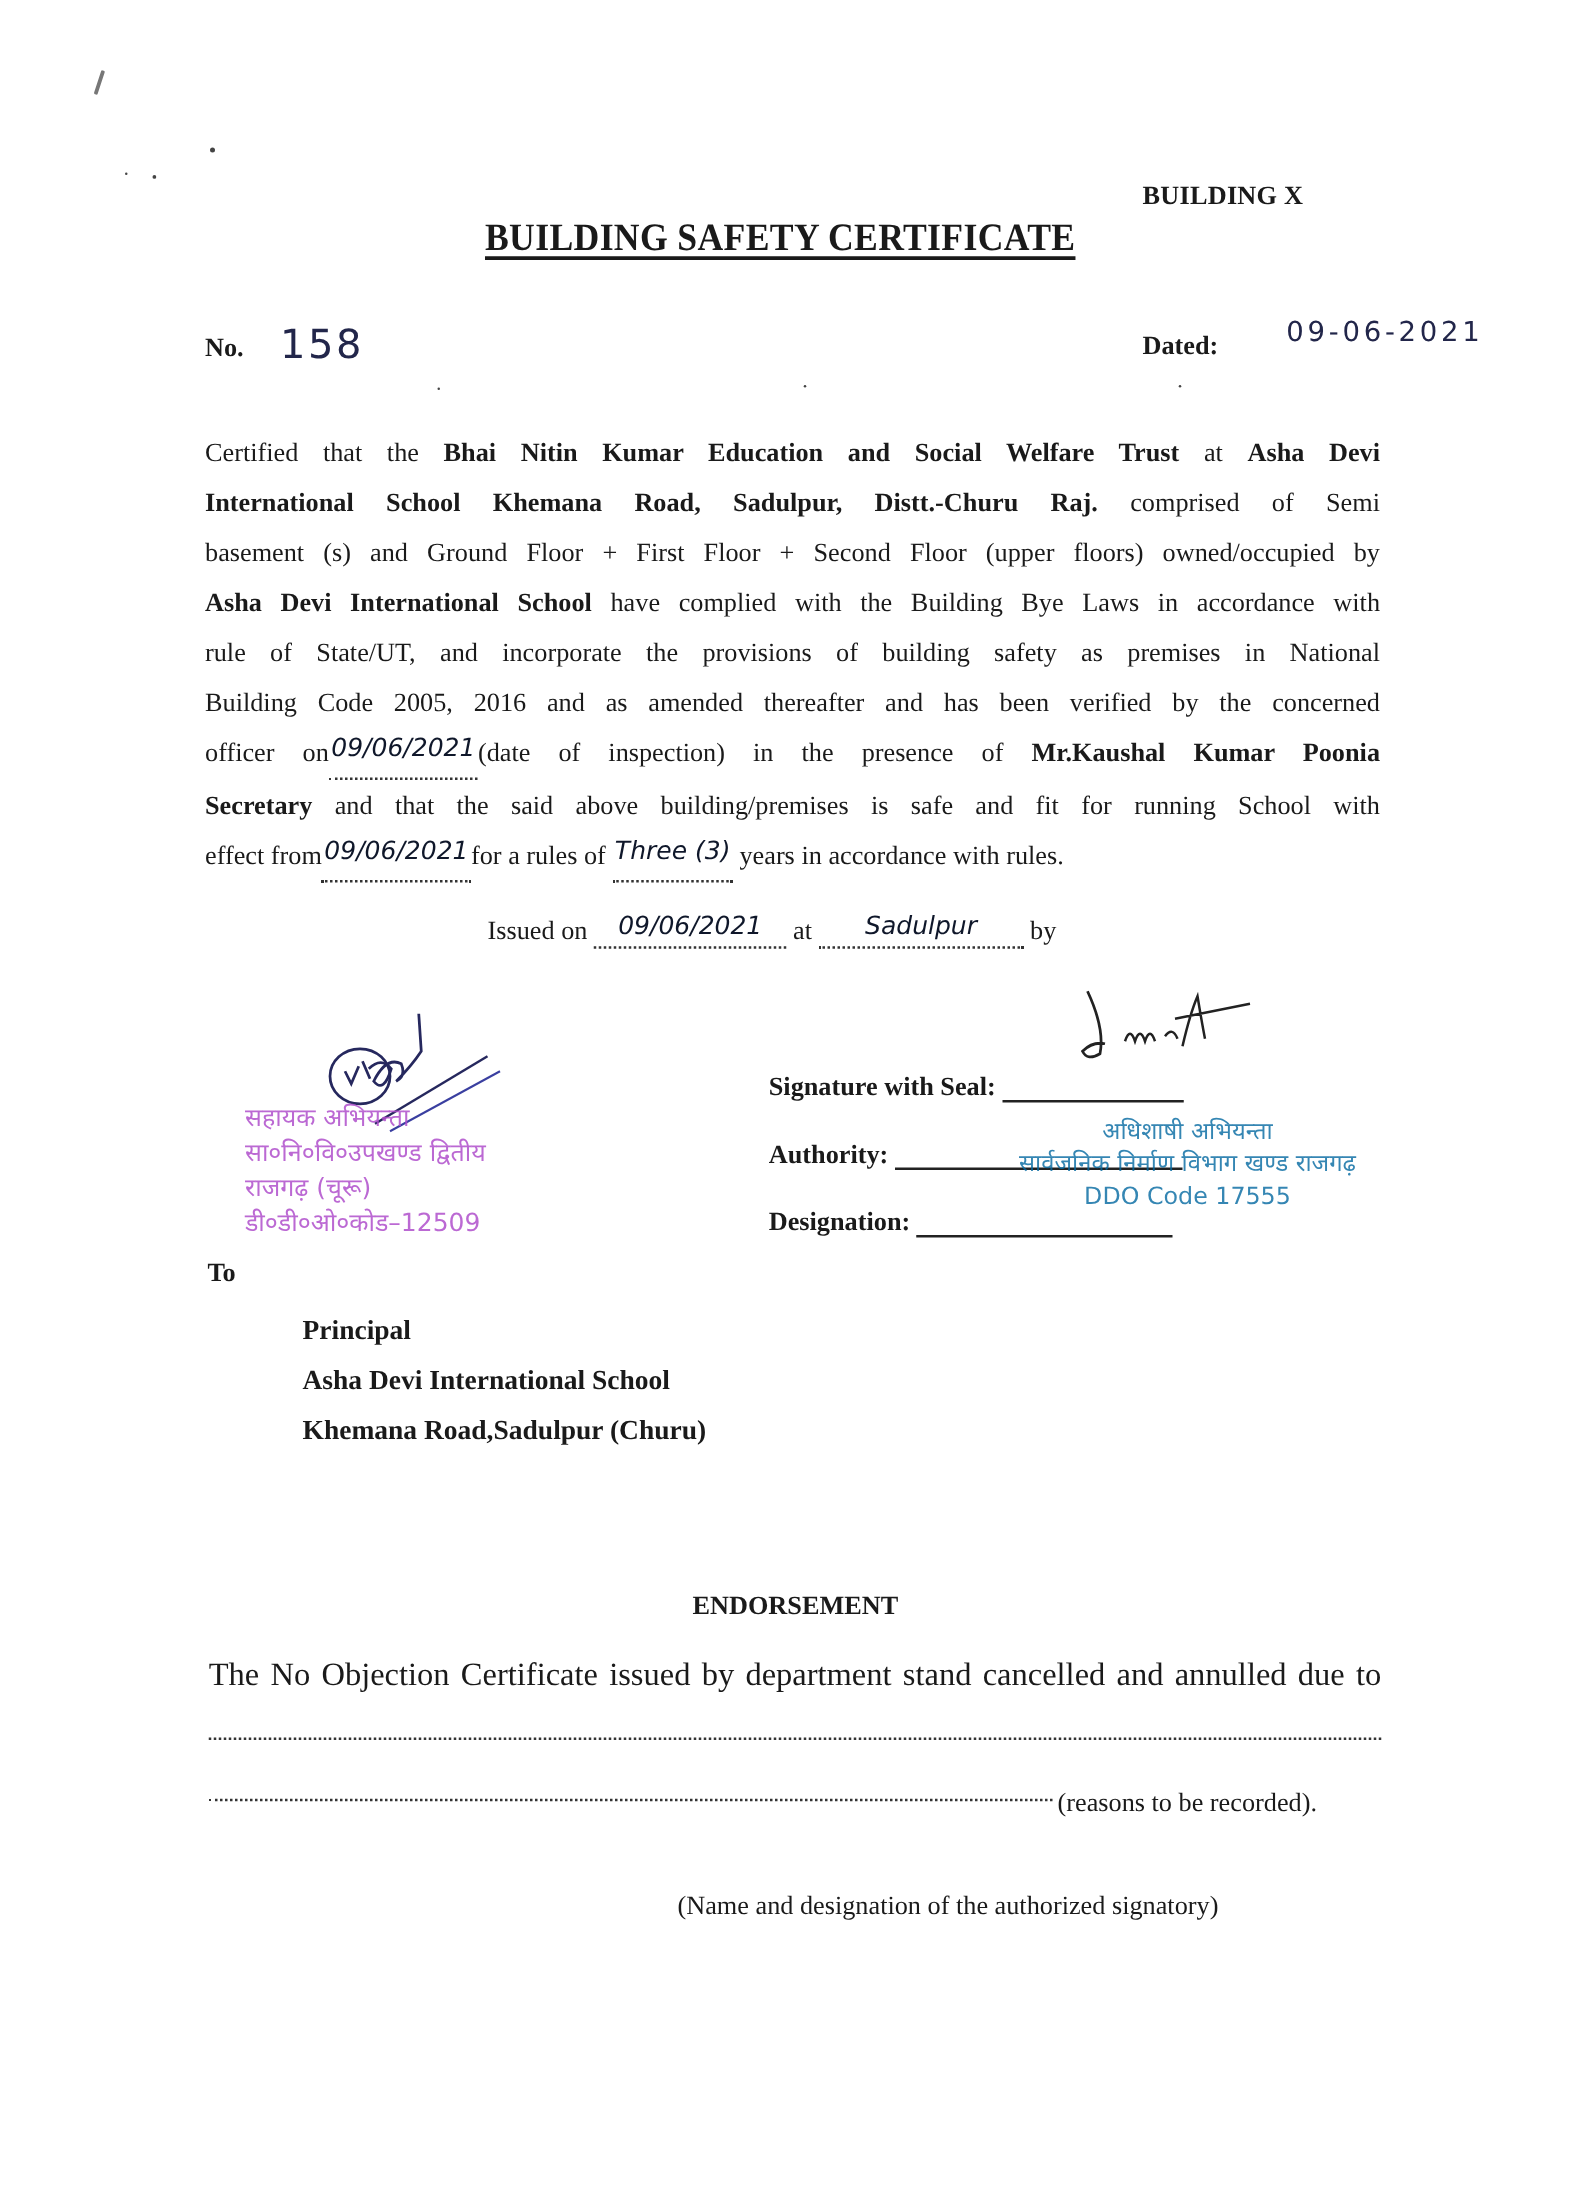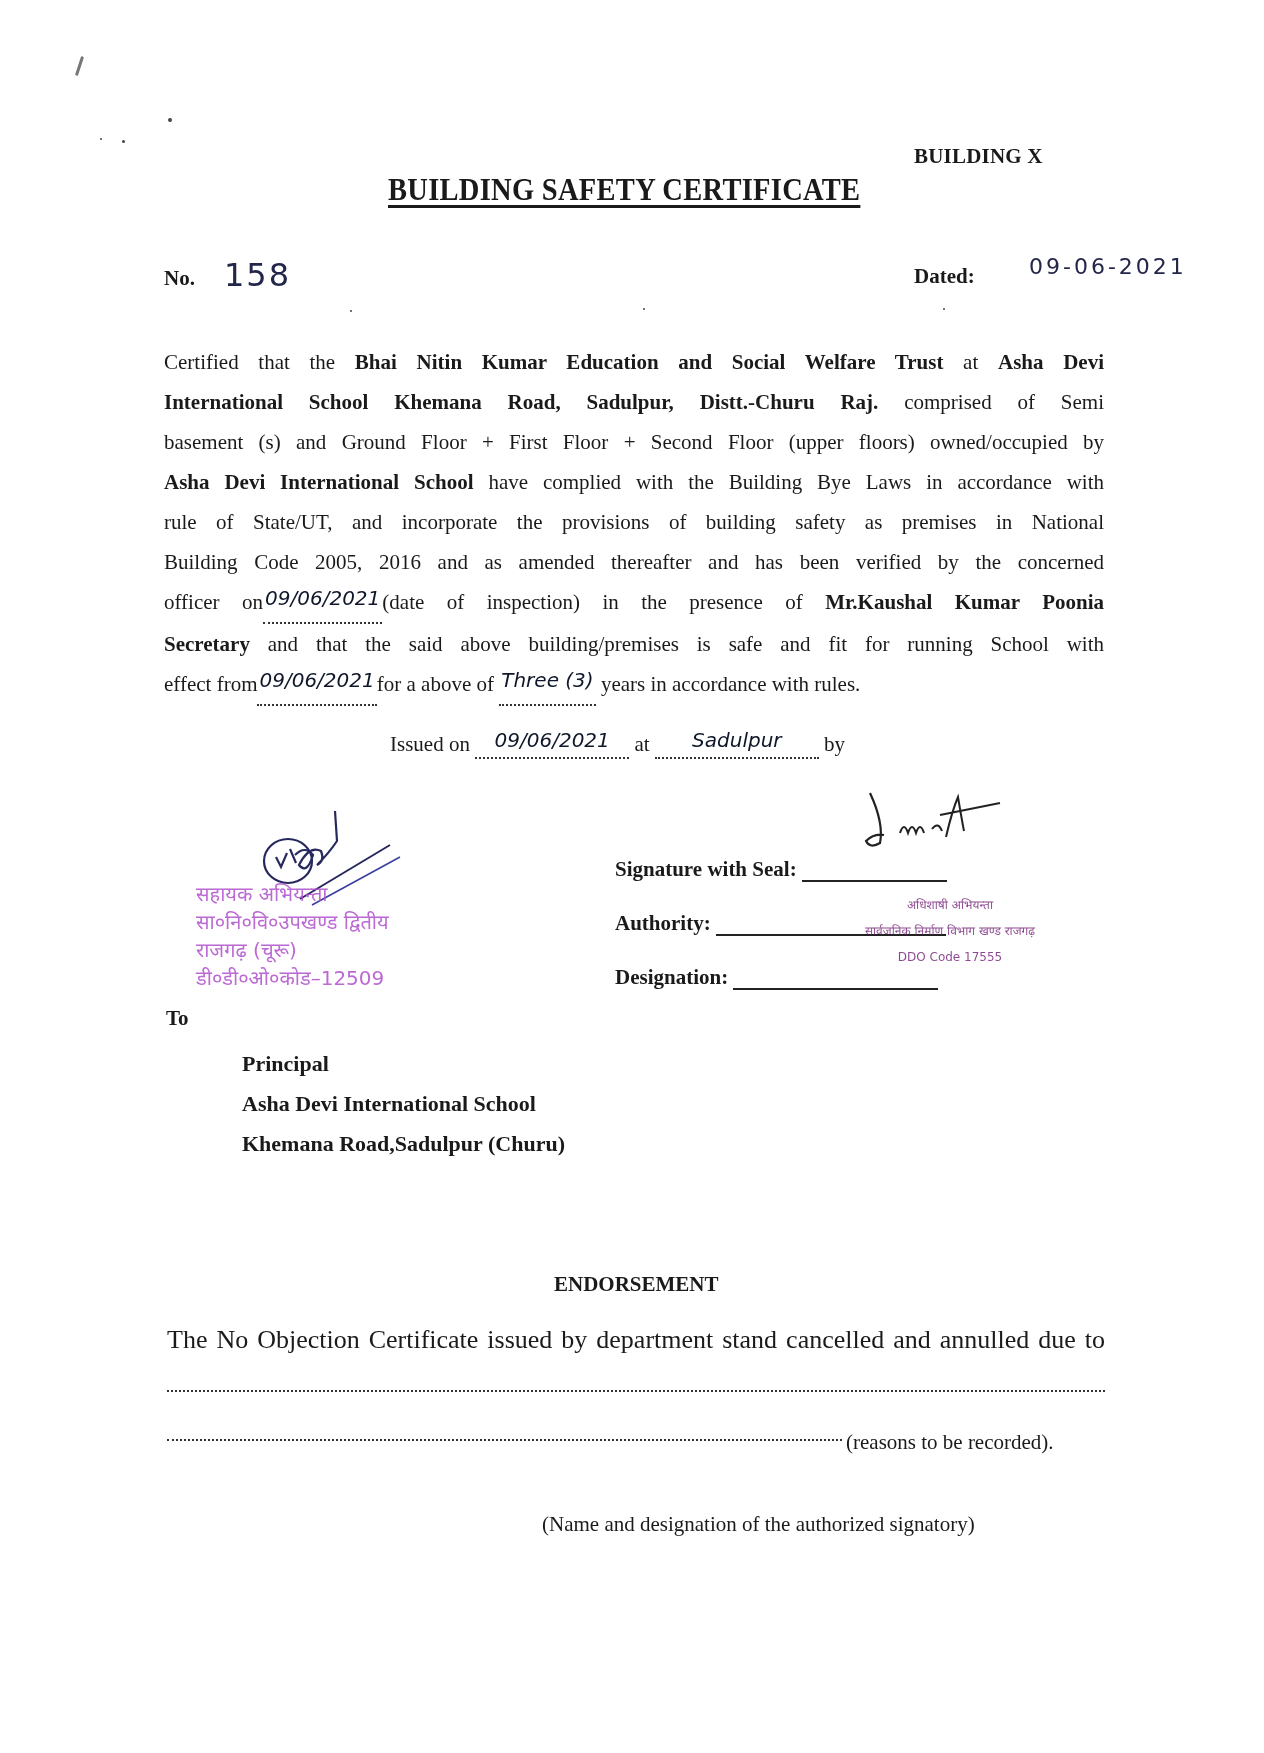--- a/index.html
+++ b/index.html
@@ -30,22 +30,22 @@
   .stamp1 { left: 196px; top: 880px; width: 280px; text-align: left; color: #b04fcc; font-family: "DejaVu Sans", sans-serif;
             font-size: 20px; line-height: 28px; opacity: 0.85; }
   .sig1 { left: 250px; top: 805px; }
   .sig2 { left: 860px; top: 785px; }
 
   .sig-row { left: 615px; font-size: 21px; font-weight: bold; margin-top: 15px; }
   .sig-row .line-slot { display: inline-block; border-bottom: 2px solid #222; vertical-align: bottom; height: 1px; }
   .row-seal { top: 842px; }
   .row-auth { top: 896px; }
   .row-desig { top: 950px; }
-  .stamp2 { left: 760px; top: 892px; width: 380px; text-align: center; color: #701a75; font-family: "DejaVu Sans", sans-serif;
-            font-size: 12px; line-height: 26px; opacity: 0.8; }
+  .stamp2 { left: 760px; top: 892px; width: 380px; text-align: center; color: #0369a1; font-family: "DejaVu Sans", sans-serif;
+            font-size: 19px; line-height: 26px; opacity: 0.8; }
 
   .to { left: 166px; top: 1006px; font-size: 21px; font-weight: bold; }
   .addr { left: 242px; top: 1044px; font-size: 22px; font-weight: bold; line-height: 40px; }
 
   .endorse-title { left: 554px; top: 1272px; font-size: 21px; font-weight: bold; }
   .endorse-text { left: 167px; top: 1325px; width: 938px; font-size: 26px; text-align: justify; text-align-last: justify; }
   .dots1 { left: 167px; top: 1384px; width: 938px; border-bottom: 2px dotted #333; height: 6px; }
   .dots2 { left: 167px; top: 1433px; width: 675px; border-bottom: 2px dotted #333; height: 6px; }
   .reasons { left: 846px; top: 1430px; font-size: 21px; }
   .signatory-note { left: 542px; top: 1512px; font-size: 21px; }
@@ -90,21 +90,21 @@
   <span class="line">
     <span>Building Code 2005, 2016 and as amended thereafter and has been verified by the concerned</span>
   </span>
   <span class="line">
     <span>officer on</span><span class="fill"><span class="hw">09/06/2021</span></span><span>(date of inspection) in the presence of </span><b>Mr.Kaushal Kumar Poonia</b>
   </span>
   <span class="line">
     <b>Secretary</b><span> and that the said above building/premises is safe and fit for running School with</span>
   </span>
   <span class="line last">
-    <span>effect from</span><span class="fill"><span class="hw">09/06/2021</span></span><span>for a above of </span><span class="fill"><span class="hw">Three (3)</span></span><span> years in accordance with rules.</span>
+    <span>effect from</span><span class="fill"><span class="hw">09/06/2021</span></span><span>for a rules of </span><span class="fill"><span class="hw">Three (3)</span></span><span> years in accordance with rules.</span>
   </span>
 </div>
 
 <div class="abs issued">
   <span>Issued on </span><span class="fill"><span class="hw">09/06/2021</span></span><span> at </span><span class="fill place"><span class="hw">Sadulpur</span></span><span> by</span>
 </div>
 
 <svg class="abs sig1" width="160" height="110" viewBox="0 0 160 110">
   <ellipse cx="38" cy="56" rx="24" ry="22" fill="none" stroke="#26285e" stroke-width="2.2"></ellipse>
   <path d="M26 52 l5 10 l6 -14 M40 44 l6 14 M45 50 q10 -10 18 0 q-6 20 -14 10 q10 -20 22 -14 q4 10 -4 14 q12 -12 20 -24 l-2 -30" fill="none" stroke="#26285e" stroke-width="2.2"></path>

